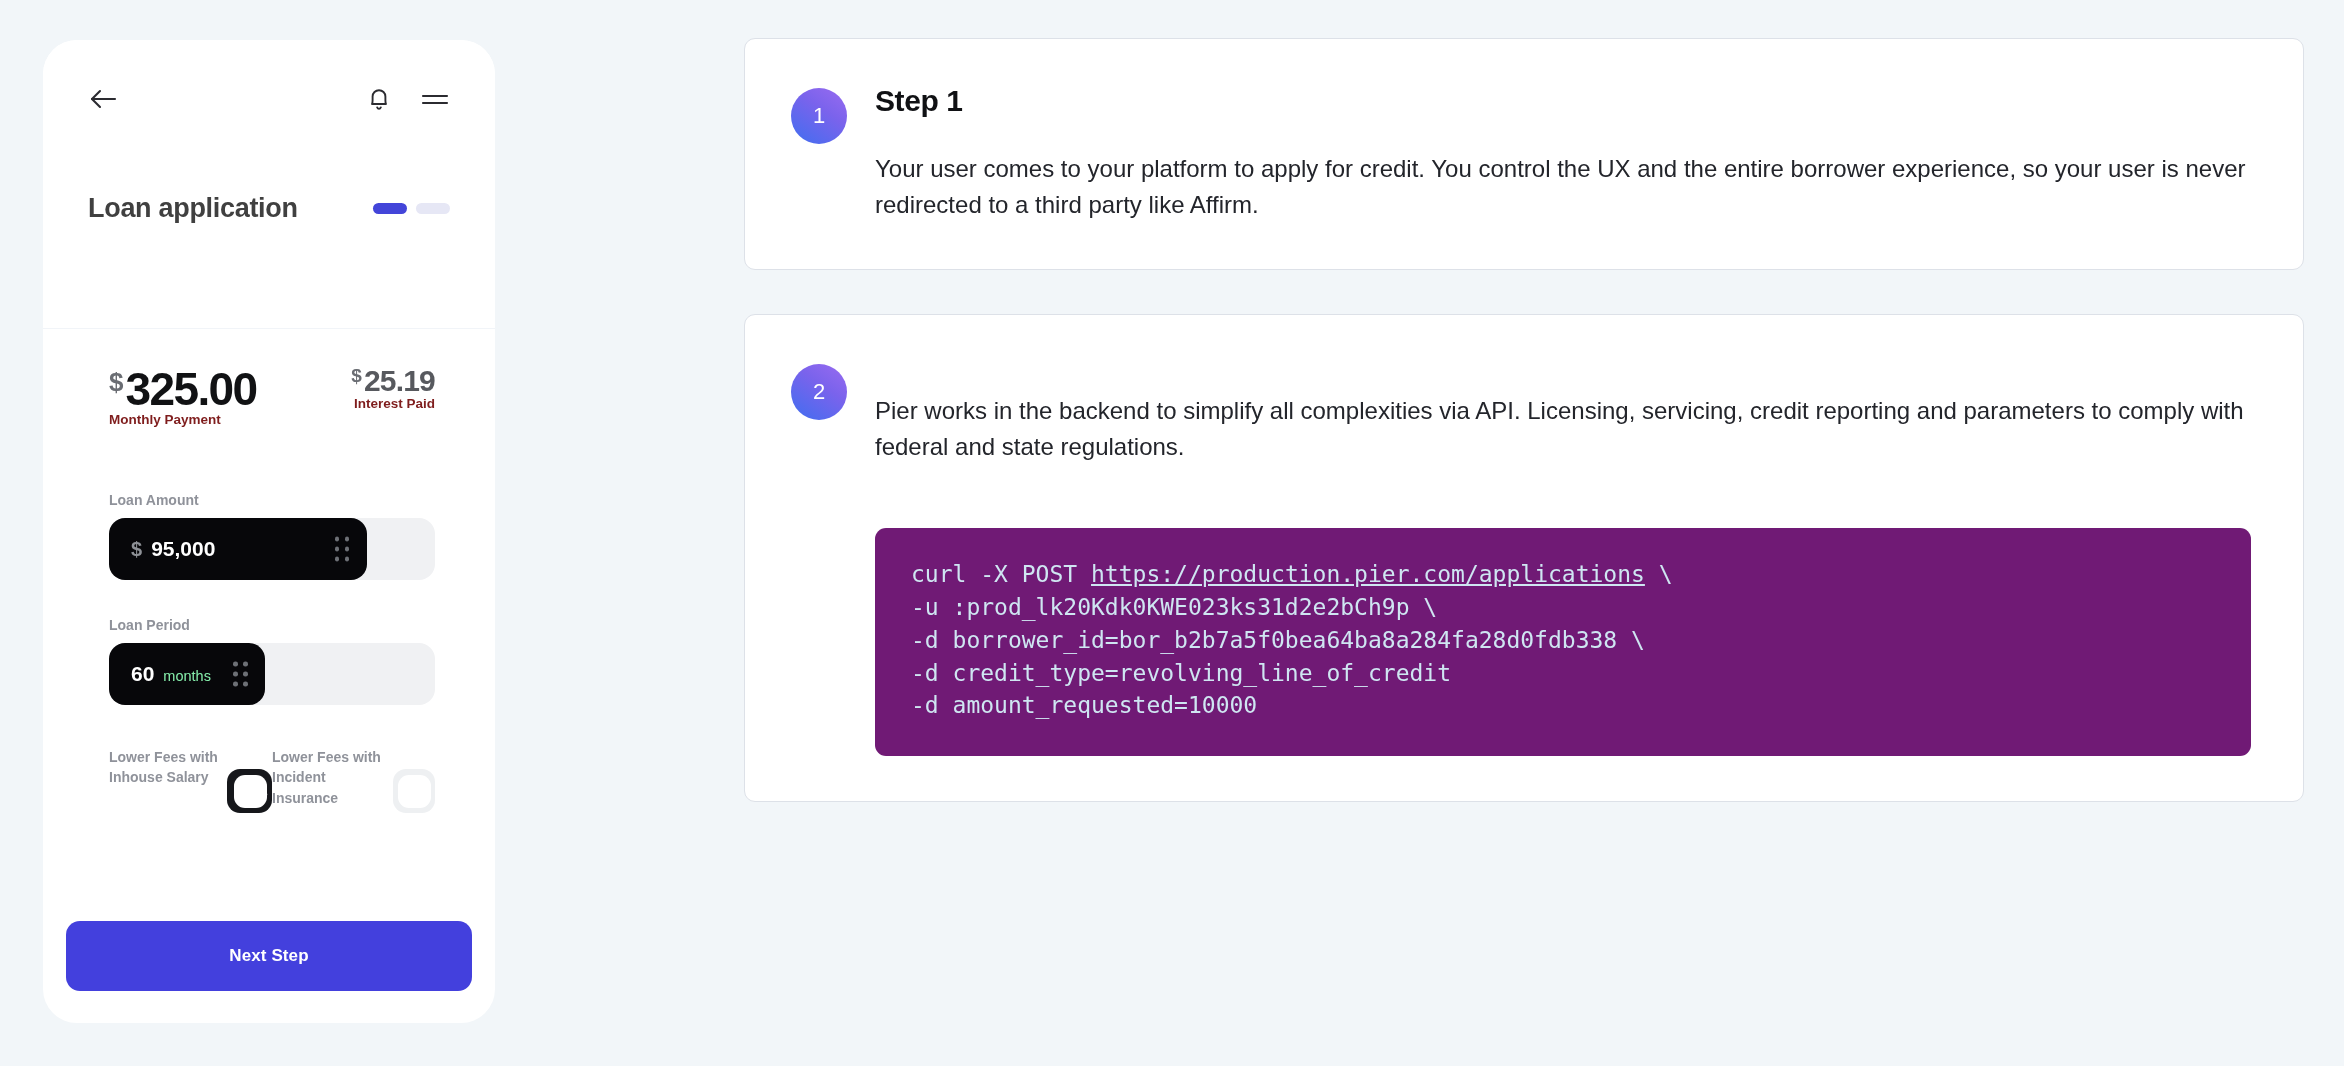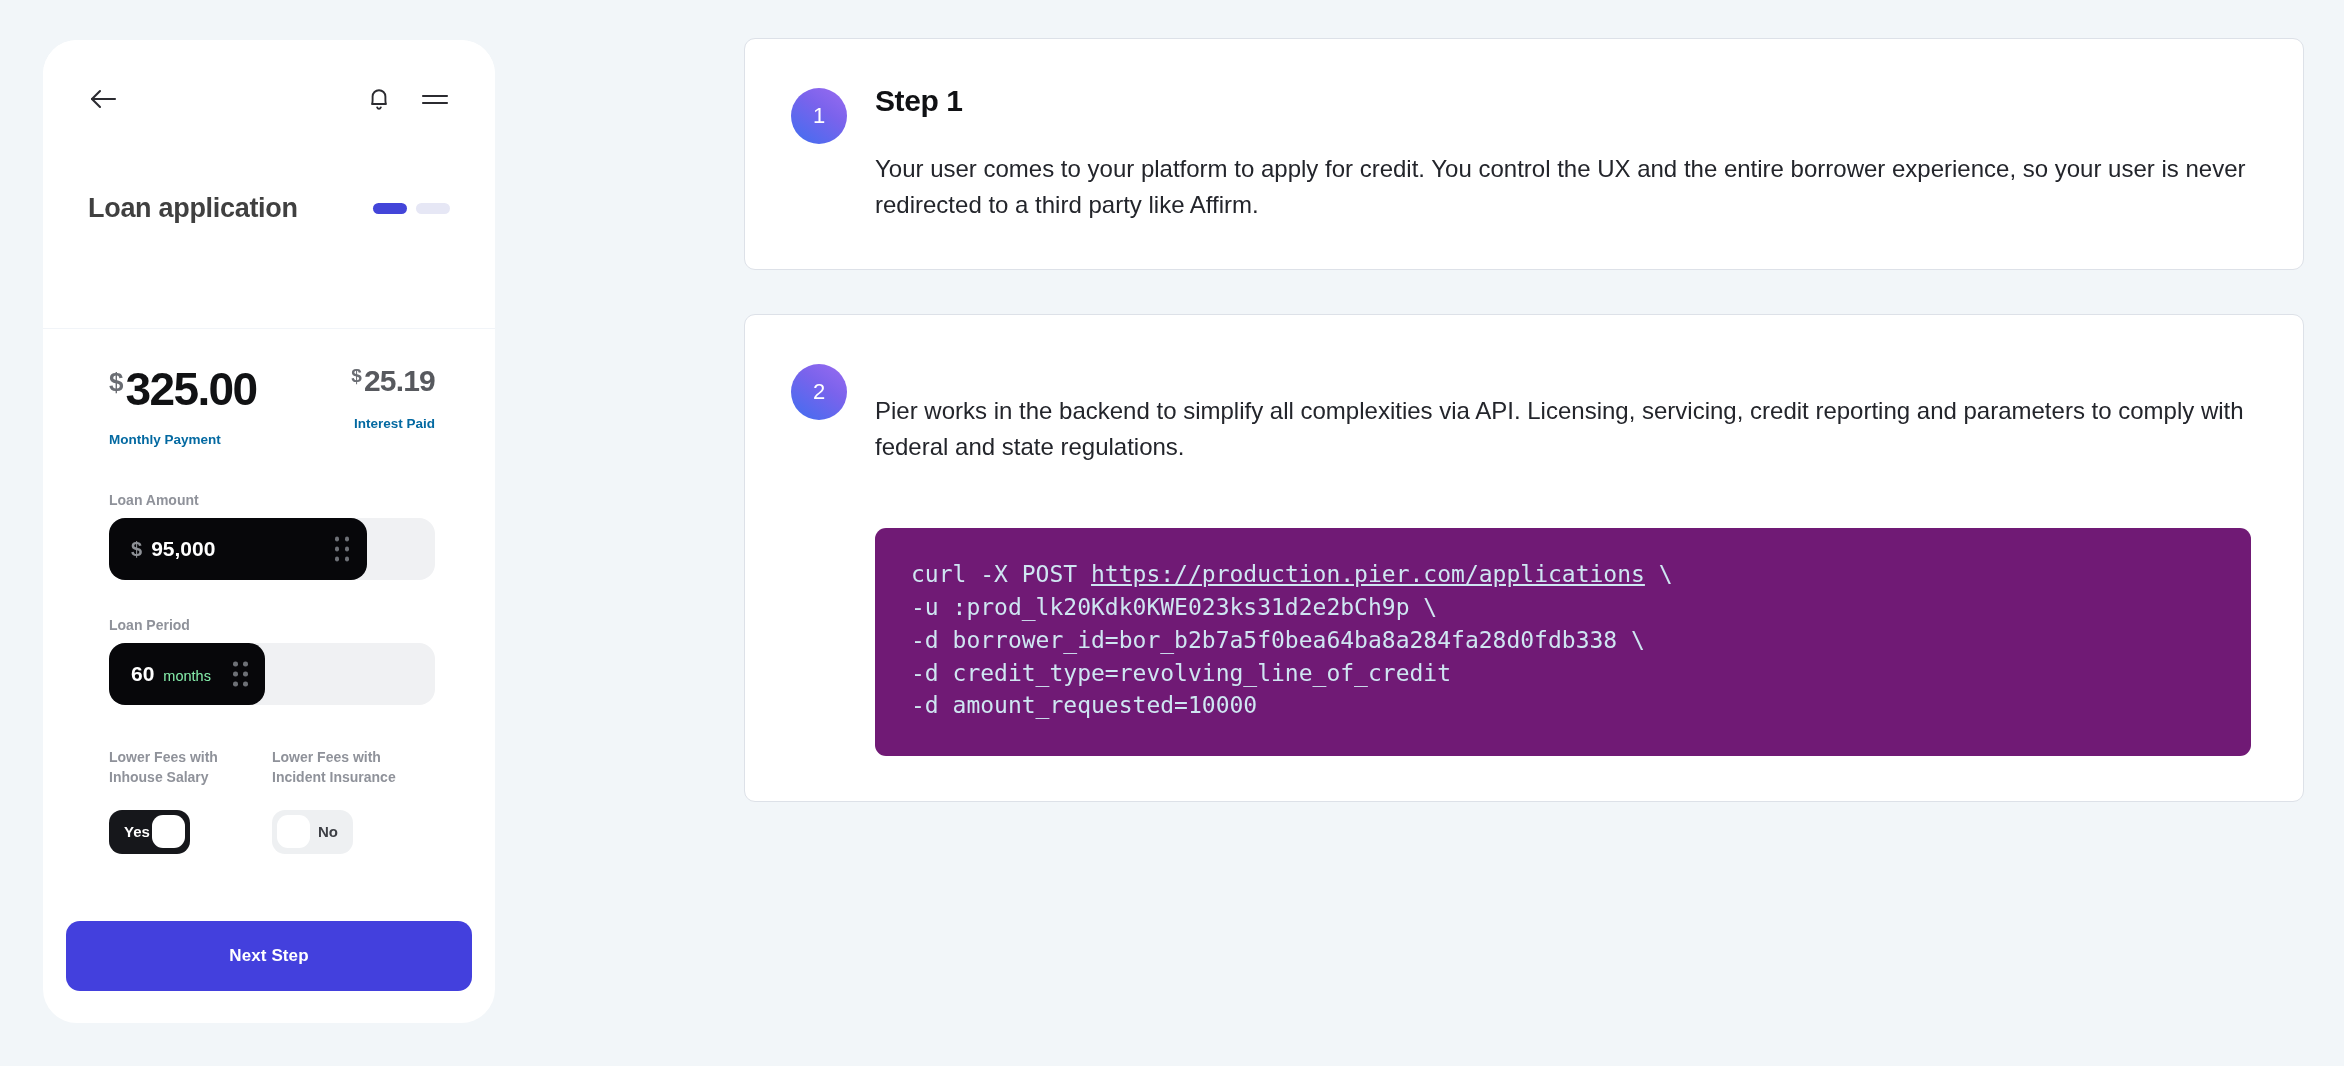--- a/index.html
+++ b/index.html
@@ -103,24 +103,24 @@
     letter-spacing: -1.6px;
     line-height: 1;
   }
   .amount-block.secondary .amount-value .cur {
     font-size: 19px; color: #6a6d73; top: -9px;
   }
   .amount-block.secondary .amount-value .num {
     font-size: 30px; color: #57595e; letter-spacing: -0.8px;
   }
   .amount-label {
-    margin-top: 20px;
+    margin-top: 0;
     font-size: 13.5px;
     font-weight: 600;
-    color: #0369a1;
+    color: #7f1d1d;
   }
   .amount-block.secondary .amount-label { text-align: right; }
 
   
   .slider-group { position: absolute; left: 66px; right: 60px; }
   .slider-group.loan-amount { top: 452px; }
   .slider-group.loan-period { top: 577px; }
   .slider-label {
     font-size: 14px;
     font-weight: 600;
@@ -164,21 +164,21 @@
     gap: 5px;
   }
   .grip i { display: block; width: 4.5px; height: 4.5px; border-radius: 50%; background: #6d7076; }
 
   
   .toggle-row {
     position: absolute;
     left: 66px; right: 60px; top: 707px;
     display: flex;
   }
-  .toggle-col { width: 50%; display: flex; flex-direction: column; }
+  .toggle-col { width: 50%; display: flex; flex-direction: row; }
   .toggle-caption {
     font-size: 14px;
     font-weight: 600;
     color: #8f929a;
     line-height: 1.45;
     max-width: 160px;
   }
   .toggle {
     margin-top: 22px;
     width: 81px; height: 44px;

